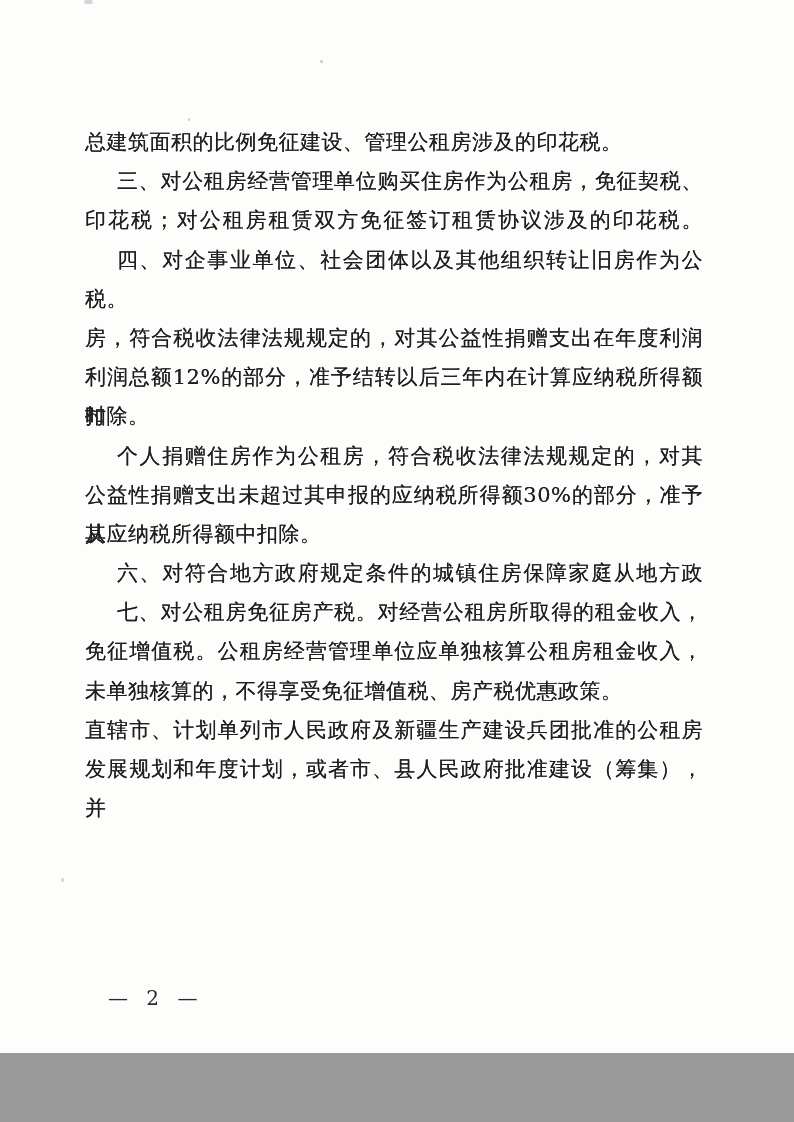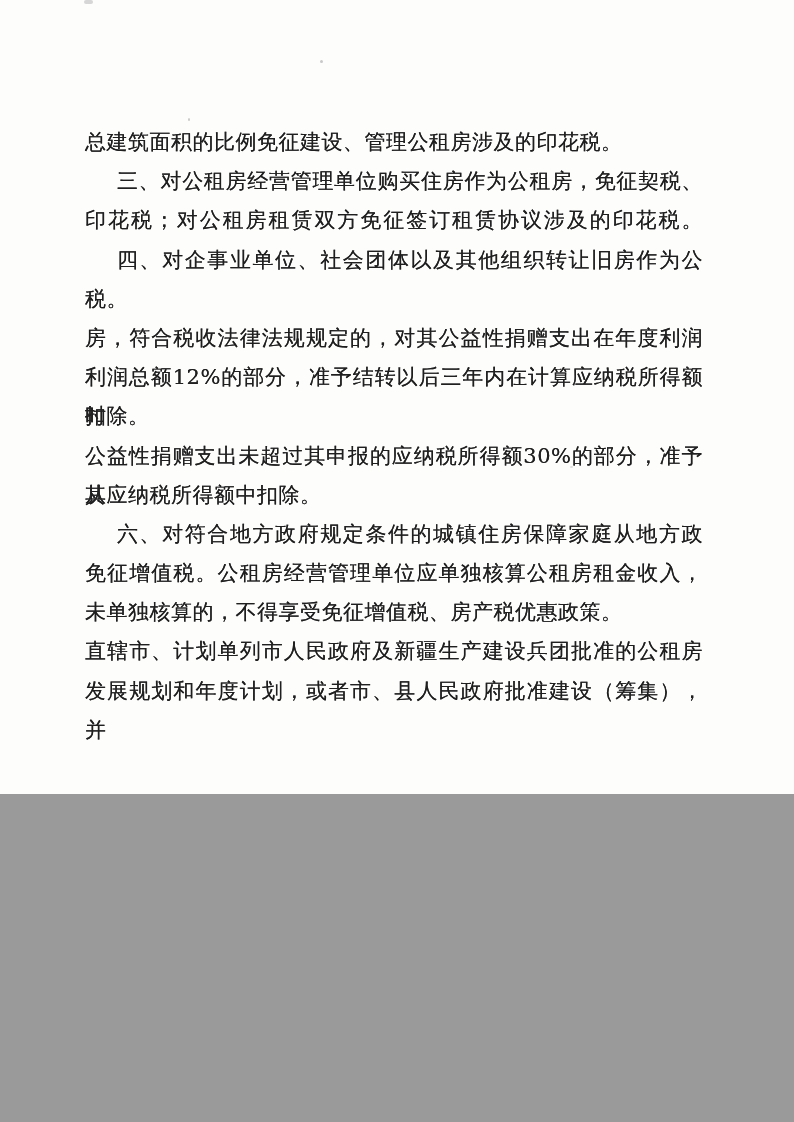--- a/index.html
+++ b/index.html
@@ -3,21 +3,21 @@
 <meta charset="utf-8">
 <style>
   html, body {
     margin: 0;
     padding: 0;
     background: #9a9a9a;
   }
   .page {
     position: relative;
     width: 794px;
-    height: 794px;
+    height: 1053px;
     margin: 0 auto;
     background: #fdfdfc;
     overflow: hidden;
     font-family: "DejaVu Serif", "Liberation Serif", serif;
     color: #1f1f1f;
   }
   .doc-body {
     position: absolute;
     left: 85px;
     top: 123px;
@@ -72,23 +72,25 @@
 
   <div class="doc-body">
       <div class="line">总建筑面积的比例免征建设、管理公租房涉及的印花税。</div>
       <div class="line indent justify">三、对公租房经营管理单位购买住房作为公租房，免征契税、</div>
       <div class="line justify">印花税；对公租房租赁双方免征签订租赁协议涉及的印花税。</div>
       <div class="line indent justify">四、对企事业单位、社会团体以及其他组织转让旧房作为公</div>
       <div class="line">税。</div>
       <div class="line justify">房，符合税收法律法规规定的，对其公益性捐赠支出在年度利润</div>
       <div class="line justify">利润总额12%的部分，准予结转以后三年内在计算应纳税所得额时</div>
       <div class="line">扣除。</div>
+      <div class="line indent justify">个人捐赠住房作为公租房，符合税收法律法规规定的，对其</div>
       <div class="line justify">公益性捐赠支出未超过其申报的应纳税所得额30%的部分，准予从</div>
       <div class="line">其应纳税所得额中扣除。</div>
       <div class="line indent justify">六、对符合地方政府规定条件的城镇住房保障家庭从地方政</div>
+      <div class="line indent justify">七、对公租房免征房产税。对经营公租房所取得的租金收入，</div>
       <div class="line justify">免征增值税。公租房经营管理单位应单独核算公租房租金收入，</div>
       <div class="line">未单独核算的，不得享受免征增值税、房产税优惠政策。</div>
       <div class="line justify">直辖市、计划单列市人民政府及新疆生产建设兵团批准的公租房</div>
       <div class="line justify">发展规划和年度计划，或者市、县人民政府批准建设（筹集），并</div>
     </div>
 
   <div class="page-number">— 2 —</div>
 </div>
 
 </body></html>

